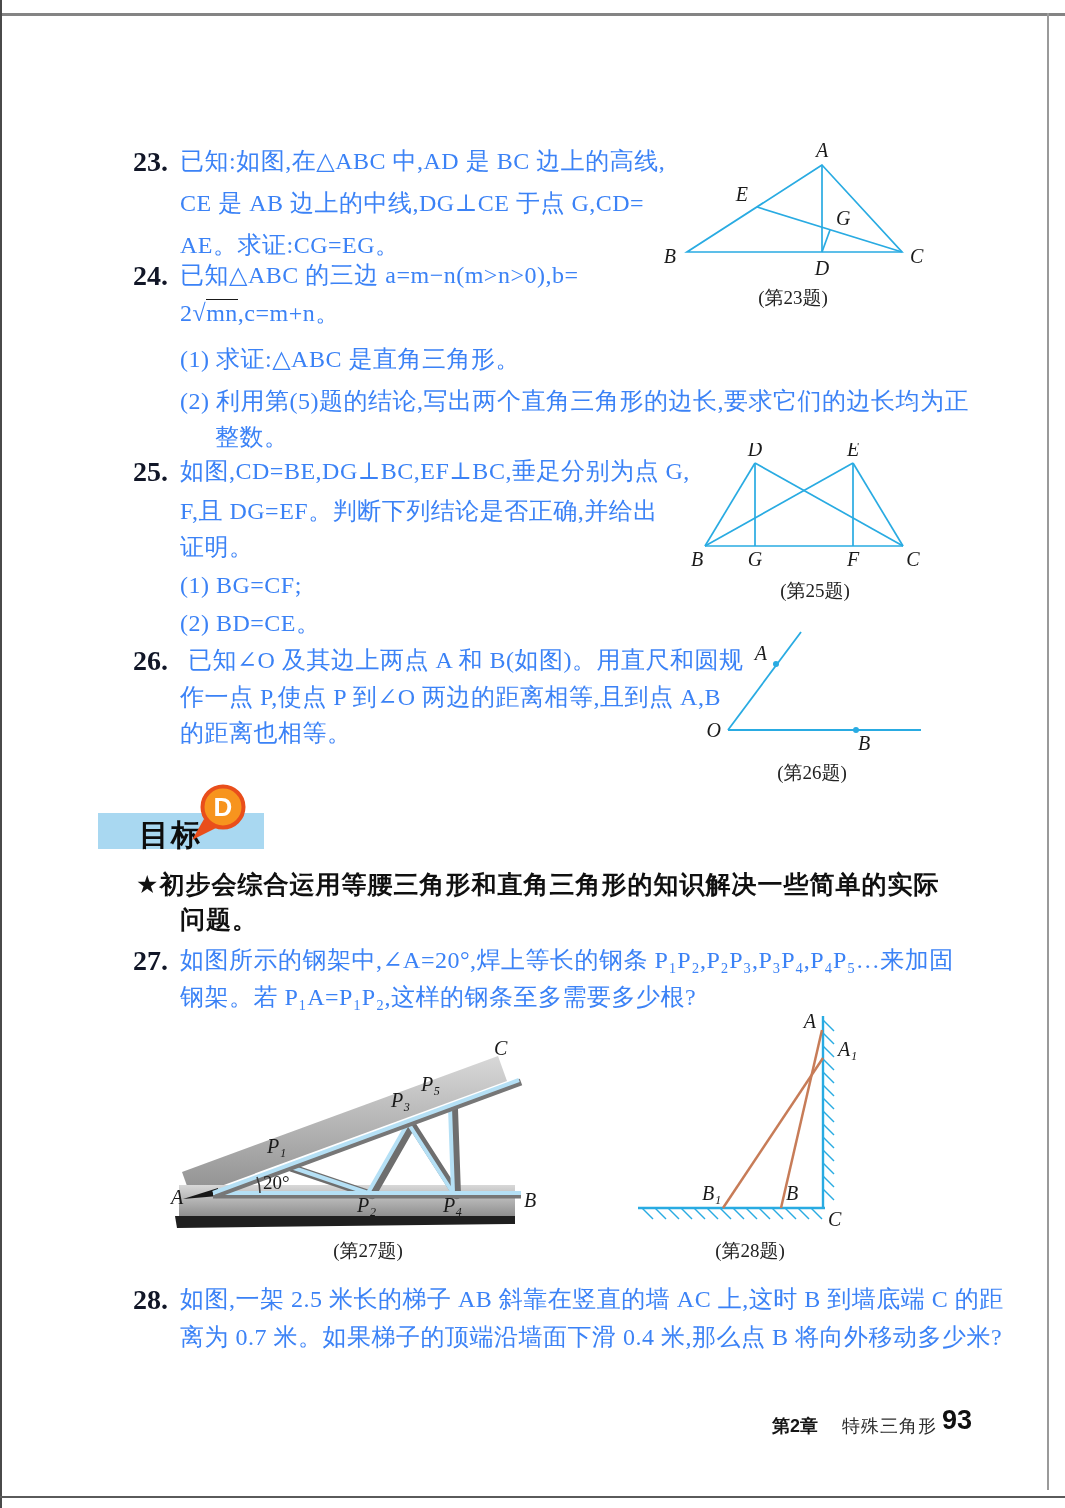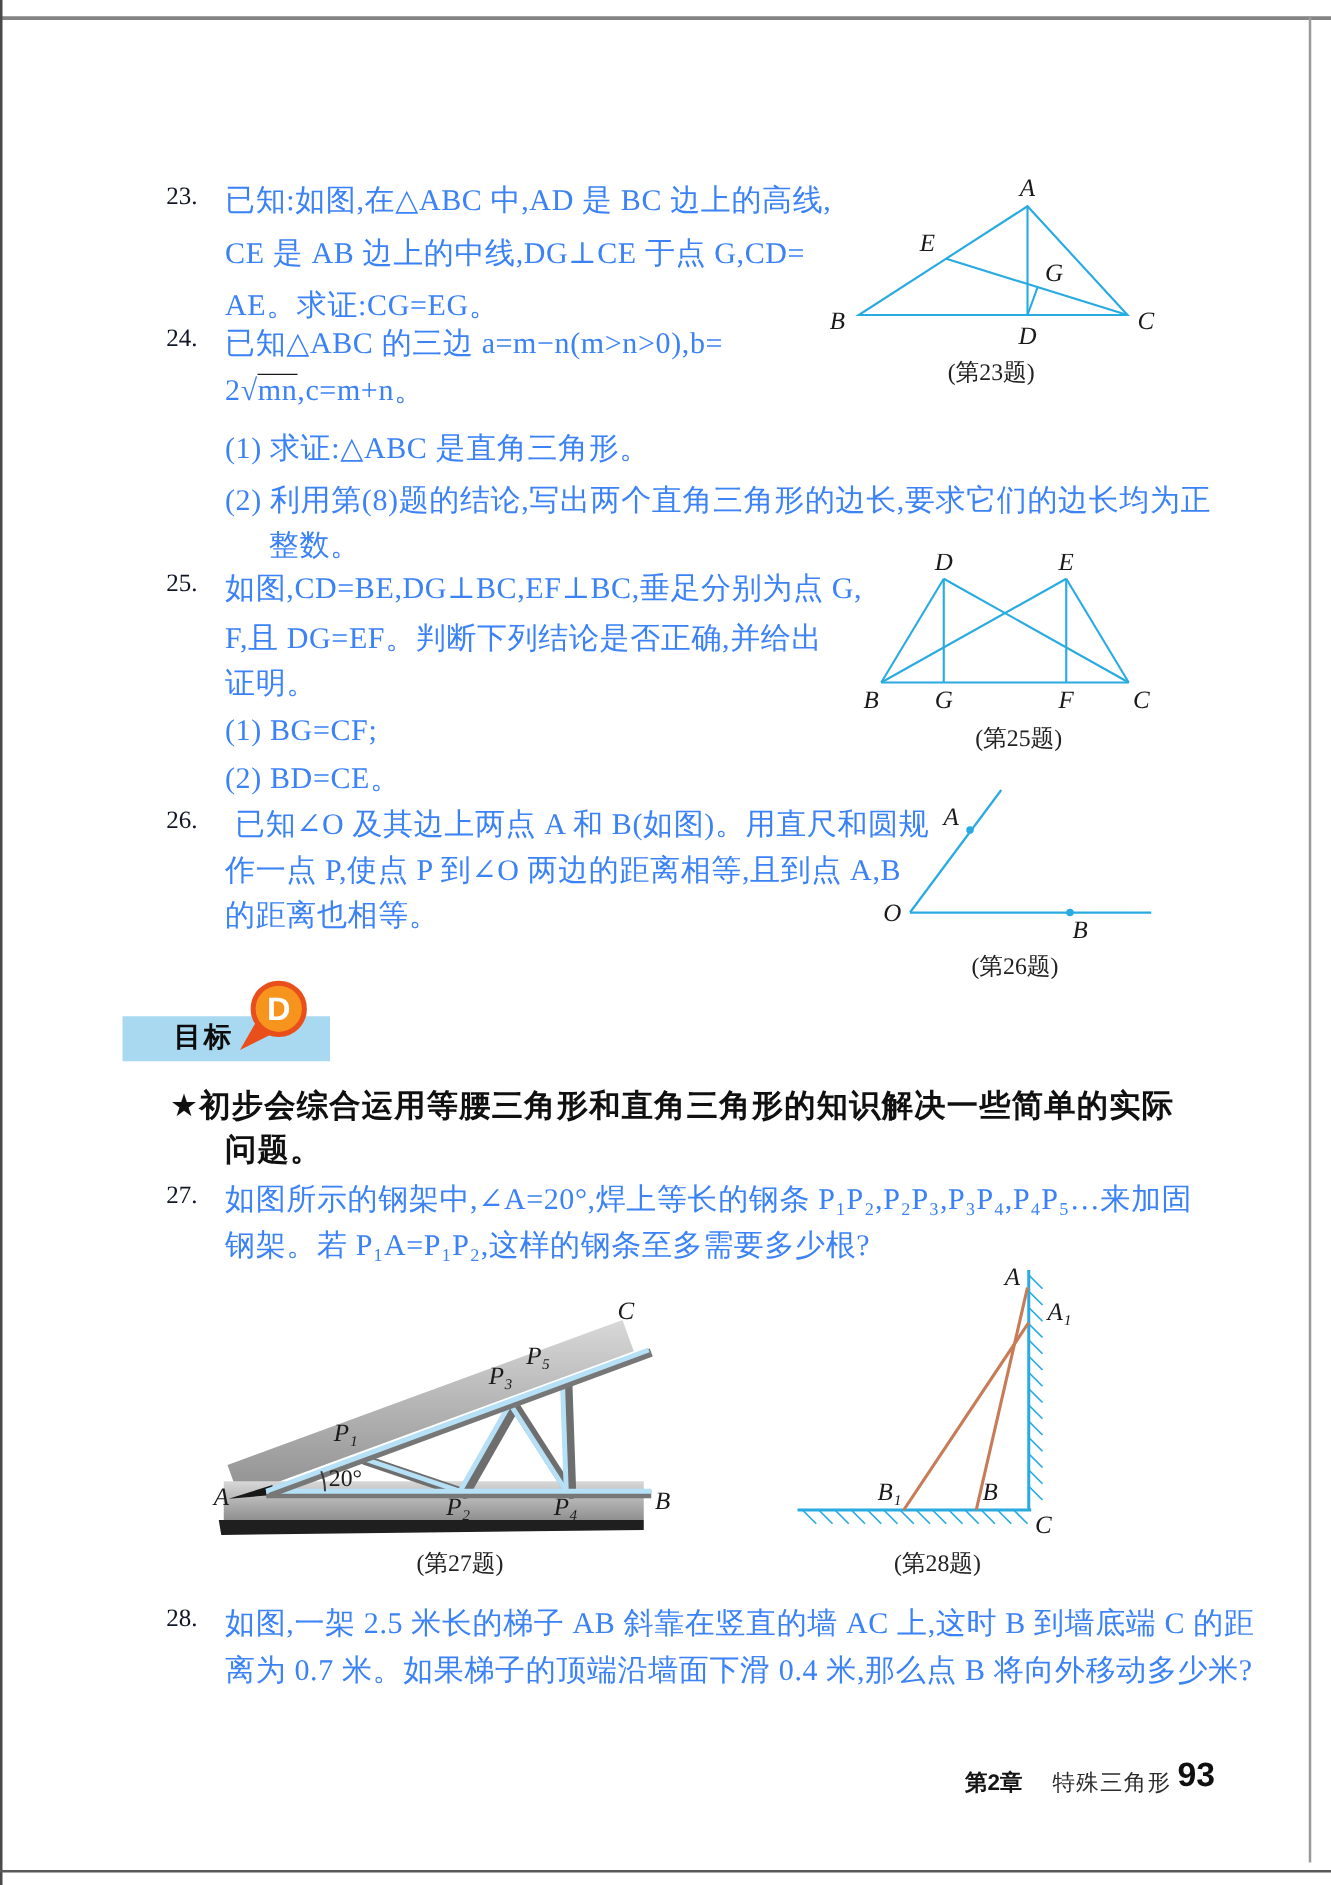--- a/index.html
+++ b/index.html
@@ -1,27 +1,27 @@
 <!DOCTYPE html>
 <html><head>
 <meta charset="utf-8">
 <style>
   html,body{margin:0;padding:0;background:#ffffff;}
   .page{position:relative;width:1065px;height:1508px;background:#ffffff;overflow:hidden;
         font-family:"Liberation Serif","DejaVu Serif",serif;}
   .rule{position:absolute;background:#848484;}
   .t{position:absolute;white-space:nowrap;font-size:24px;line-height:1.3;color:#3b82f6;letter-spacing:0.5px;}
-  .num{position:absolute;white-space:nowrap;font-size:20px;font-weight:normal;color:#111627;letter-spacing:0;}
+  .num{position:absolute;white-space:nowrap;font-size:28px;font-weight:bold;color:#111627;letter-spacing:0;}
   .cap{position:absolute;width:200px;text-align:center;font-size:19px;color:#222;white-space:nowrap;}
   .rad{border-top:1.6px solid #1a1a1a;}
   .goal-line{position:absolute;white-space:nowrap;font-family:"Liberation Sans","DejaVu Sans",sans-serif;
              font-weight:bold;font-size:25px;color:#101010;letter-spacing:1px;}
   .badge-rect{position:absolute;left:98px;top:813px;width:166px;height:36px;background:#a9d8f1;}
   .badge-label{position:absolute;left:139px;top:815px;font-family:Liberation Sans, sans-serif;
-               font-weight:bold;font-size:22px;color:#0d0d0d;letter-spacing:2px;}
+               font-weight:bold;font-size:30px;color:#0d0d0d;letter-spacing:2px;}
   .footer-chapter{position:absolute;left:772px;top:1414px;font-family:"Liberation Sans","DejaVu Sans",sans-serif;
                   font-weight:bold;font-size:18px;color:#151515;}
   .footer-section{position:absolute;left:842px;top:1414px;font-family:"Liberation Sans","DejaVu Sans",sans-serif;
                   font-size:18px;color:#2a2a2a;letter-spacing:1px;}
   .footer-page{position:absolute;left:942px;top:1405px;font-family:"Liberation Sans","DejaVu Sans",sans-serif;
                font-weight:bold;font-size:27px;color:#101010;}
   .fig{position:absolute;}
   .lbl{font-family:"Liberation Serif","DejaVu Serif",serif;font-style:italic;font-size:20px;fill:#1a1a1a;}
   .lbl-up{font-family:"Liberation Serif","DejaVu Serif",serif;font-size:19px;fill:#1a1a1a;}
 </style>
@@ -58,21 +58,21 @@
   </svg>
   <div class="cap" style="left:693px;top:285px;">(第23题)</div>
 
   <div>
     <div class="num" style="left:133px;top:260px;">24.</div>
     <div class="t" style="left:180px;top:260px;">已知△ABC 的三边 a=m−n(m&gt;n&gt;0),b=</div>
     <div class="t" style="left:180px;top:298px;text-align:center;">
       <span>2√</span><span class="rad">mn</span><span>,c=m+n。</span>
     </div>
     <div class="t" style="left:180px;top:344px;">(1) 求证:△ABC 是直角三角形。</div>
-    <div class="t" style="left:180px;top:386px;">(2) 利用第(8)题的结论,写出两个直角三角形的边长,要求它们的边长均为正</div>
+    <div class="t" style="left:180px;top:386px;">(2) 利用第(5)题的结论,写出两个直角三角形的边长,要求它们的边长均为正</div>
     <div class="t" style="left:215px;top:422px;">整数。</div>
   </div>
 
   <div>
     <div class="num" style="left:133px;top:456px;">25.</div>
     <div class="t" style="left:180px;top:456px;">如图,CD=BE,DG⊥BC,EF⊥BC,垂足分别为点 G,</div>
     <div class="t" style="left:180px;top:496px;">F,且 DG=EF。判断下列结论是否正确,并给出</div>
     <div class="t" style="left:180px;top:532px;">证明。</div>
     <div class="t" style="left:180px;top:570px;">(1) BG=CF;</div>
     <div class="t" style="left:180px;top:608px;">(2) BD=CE。</div>

